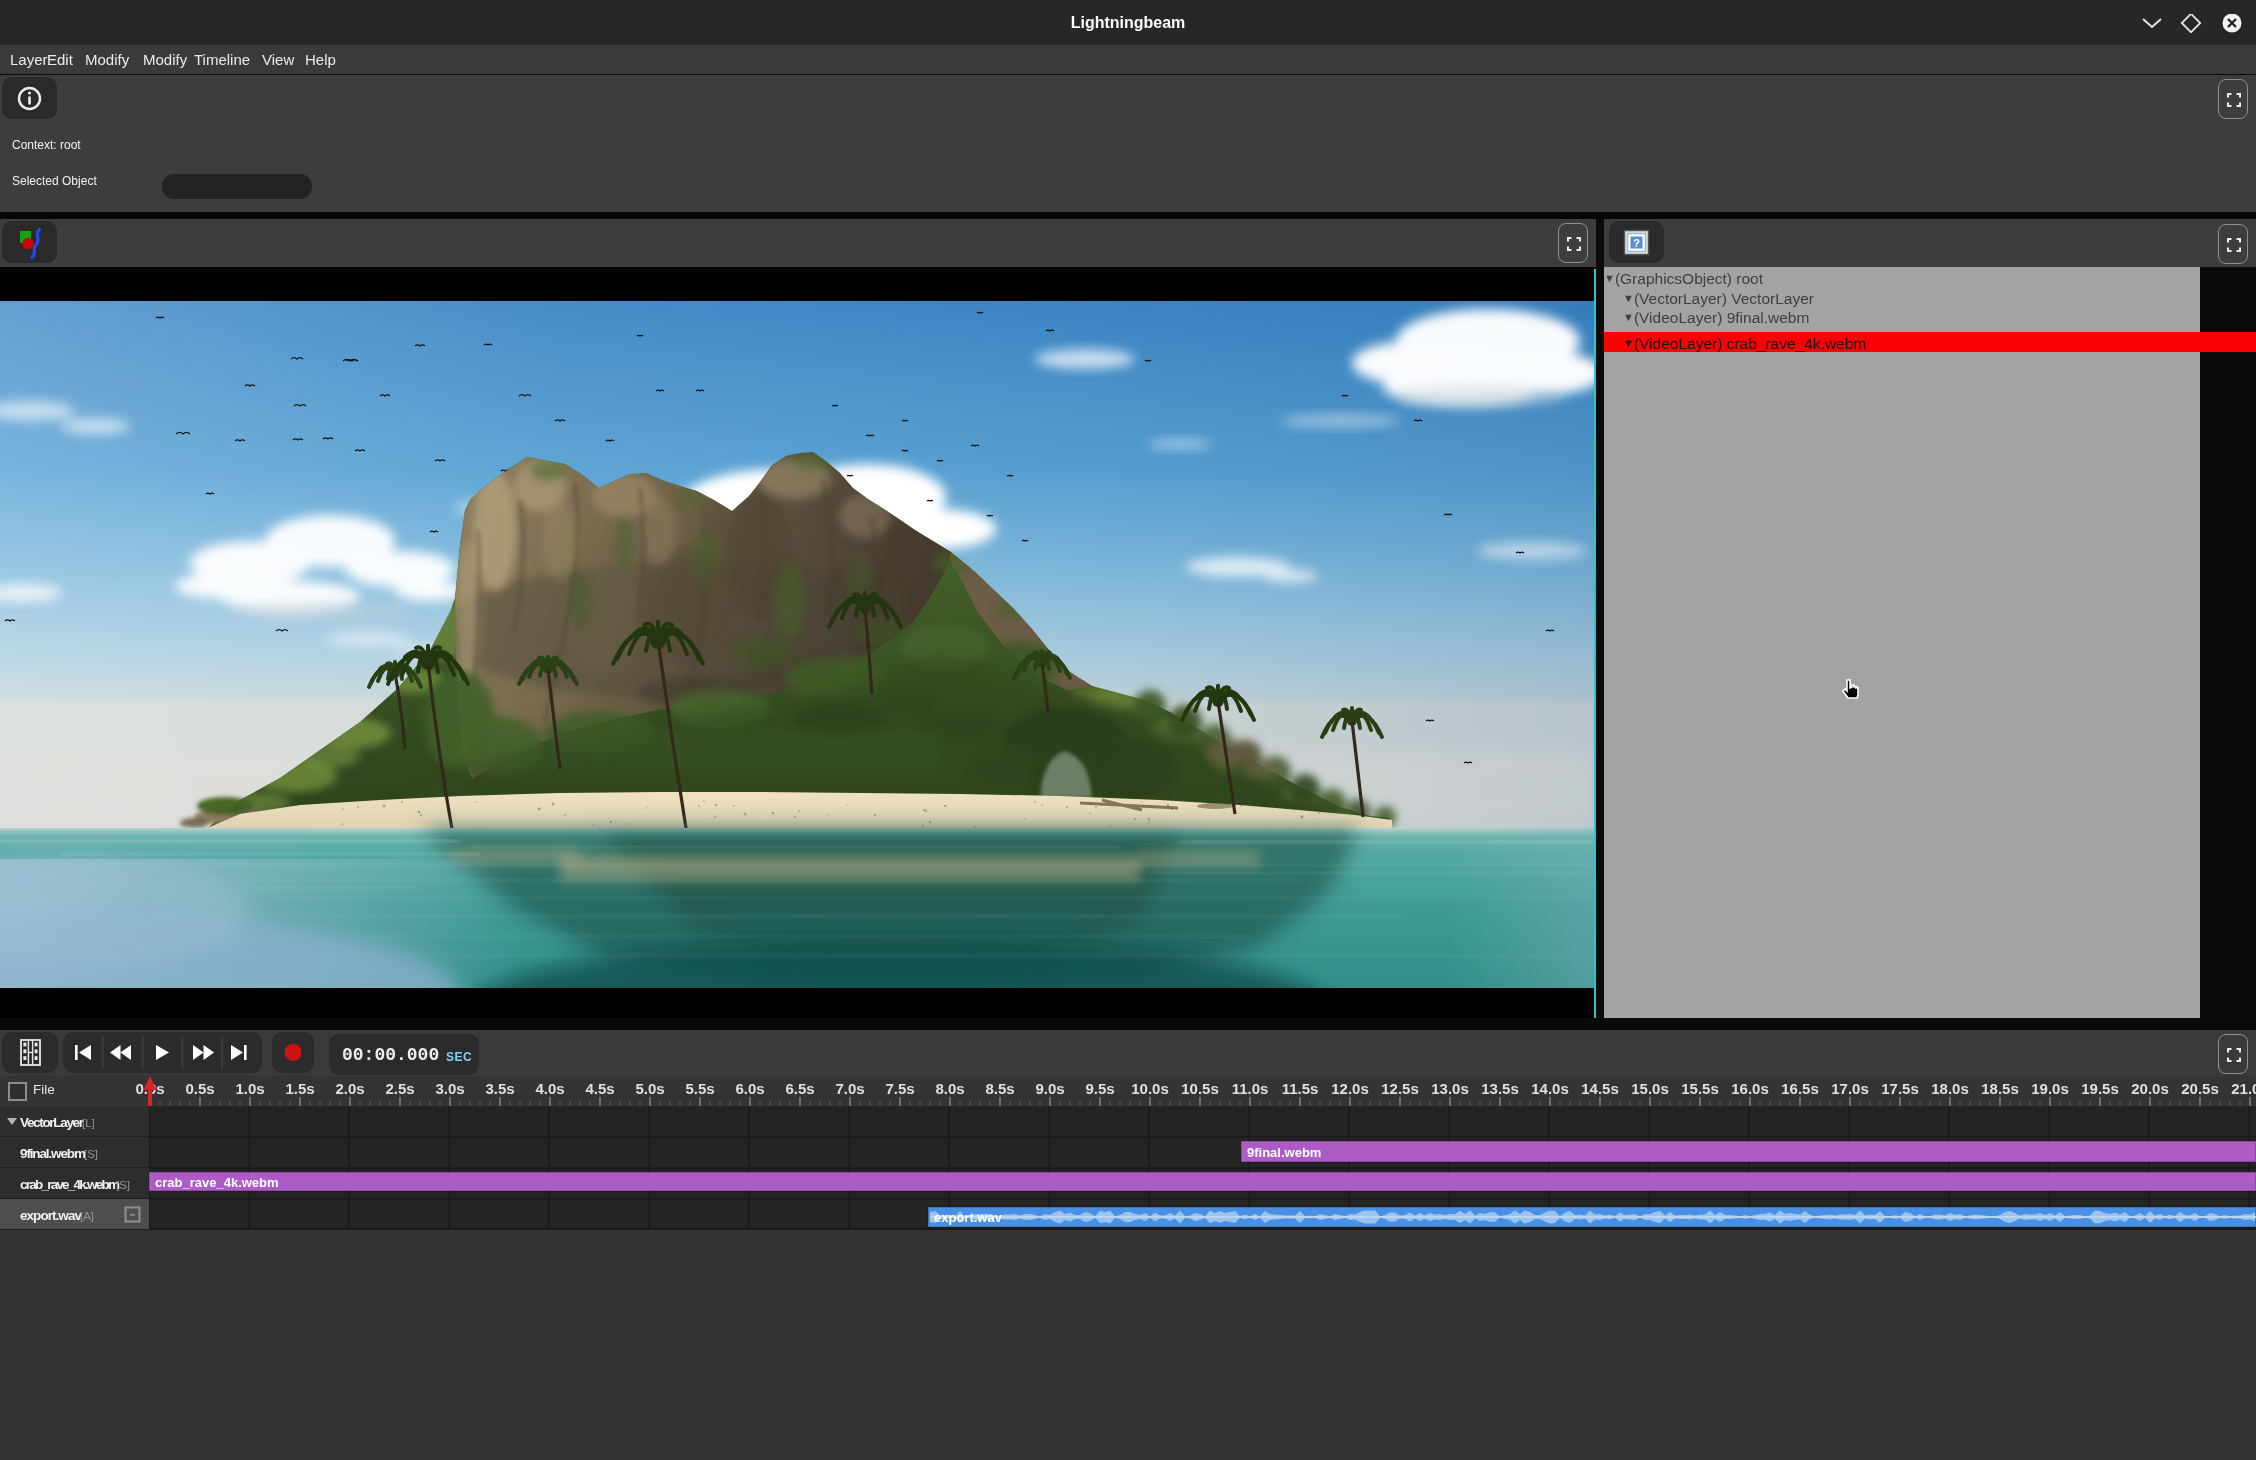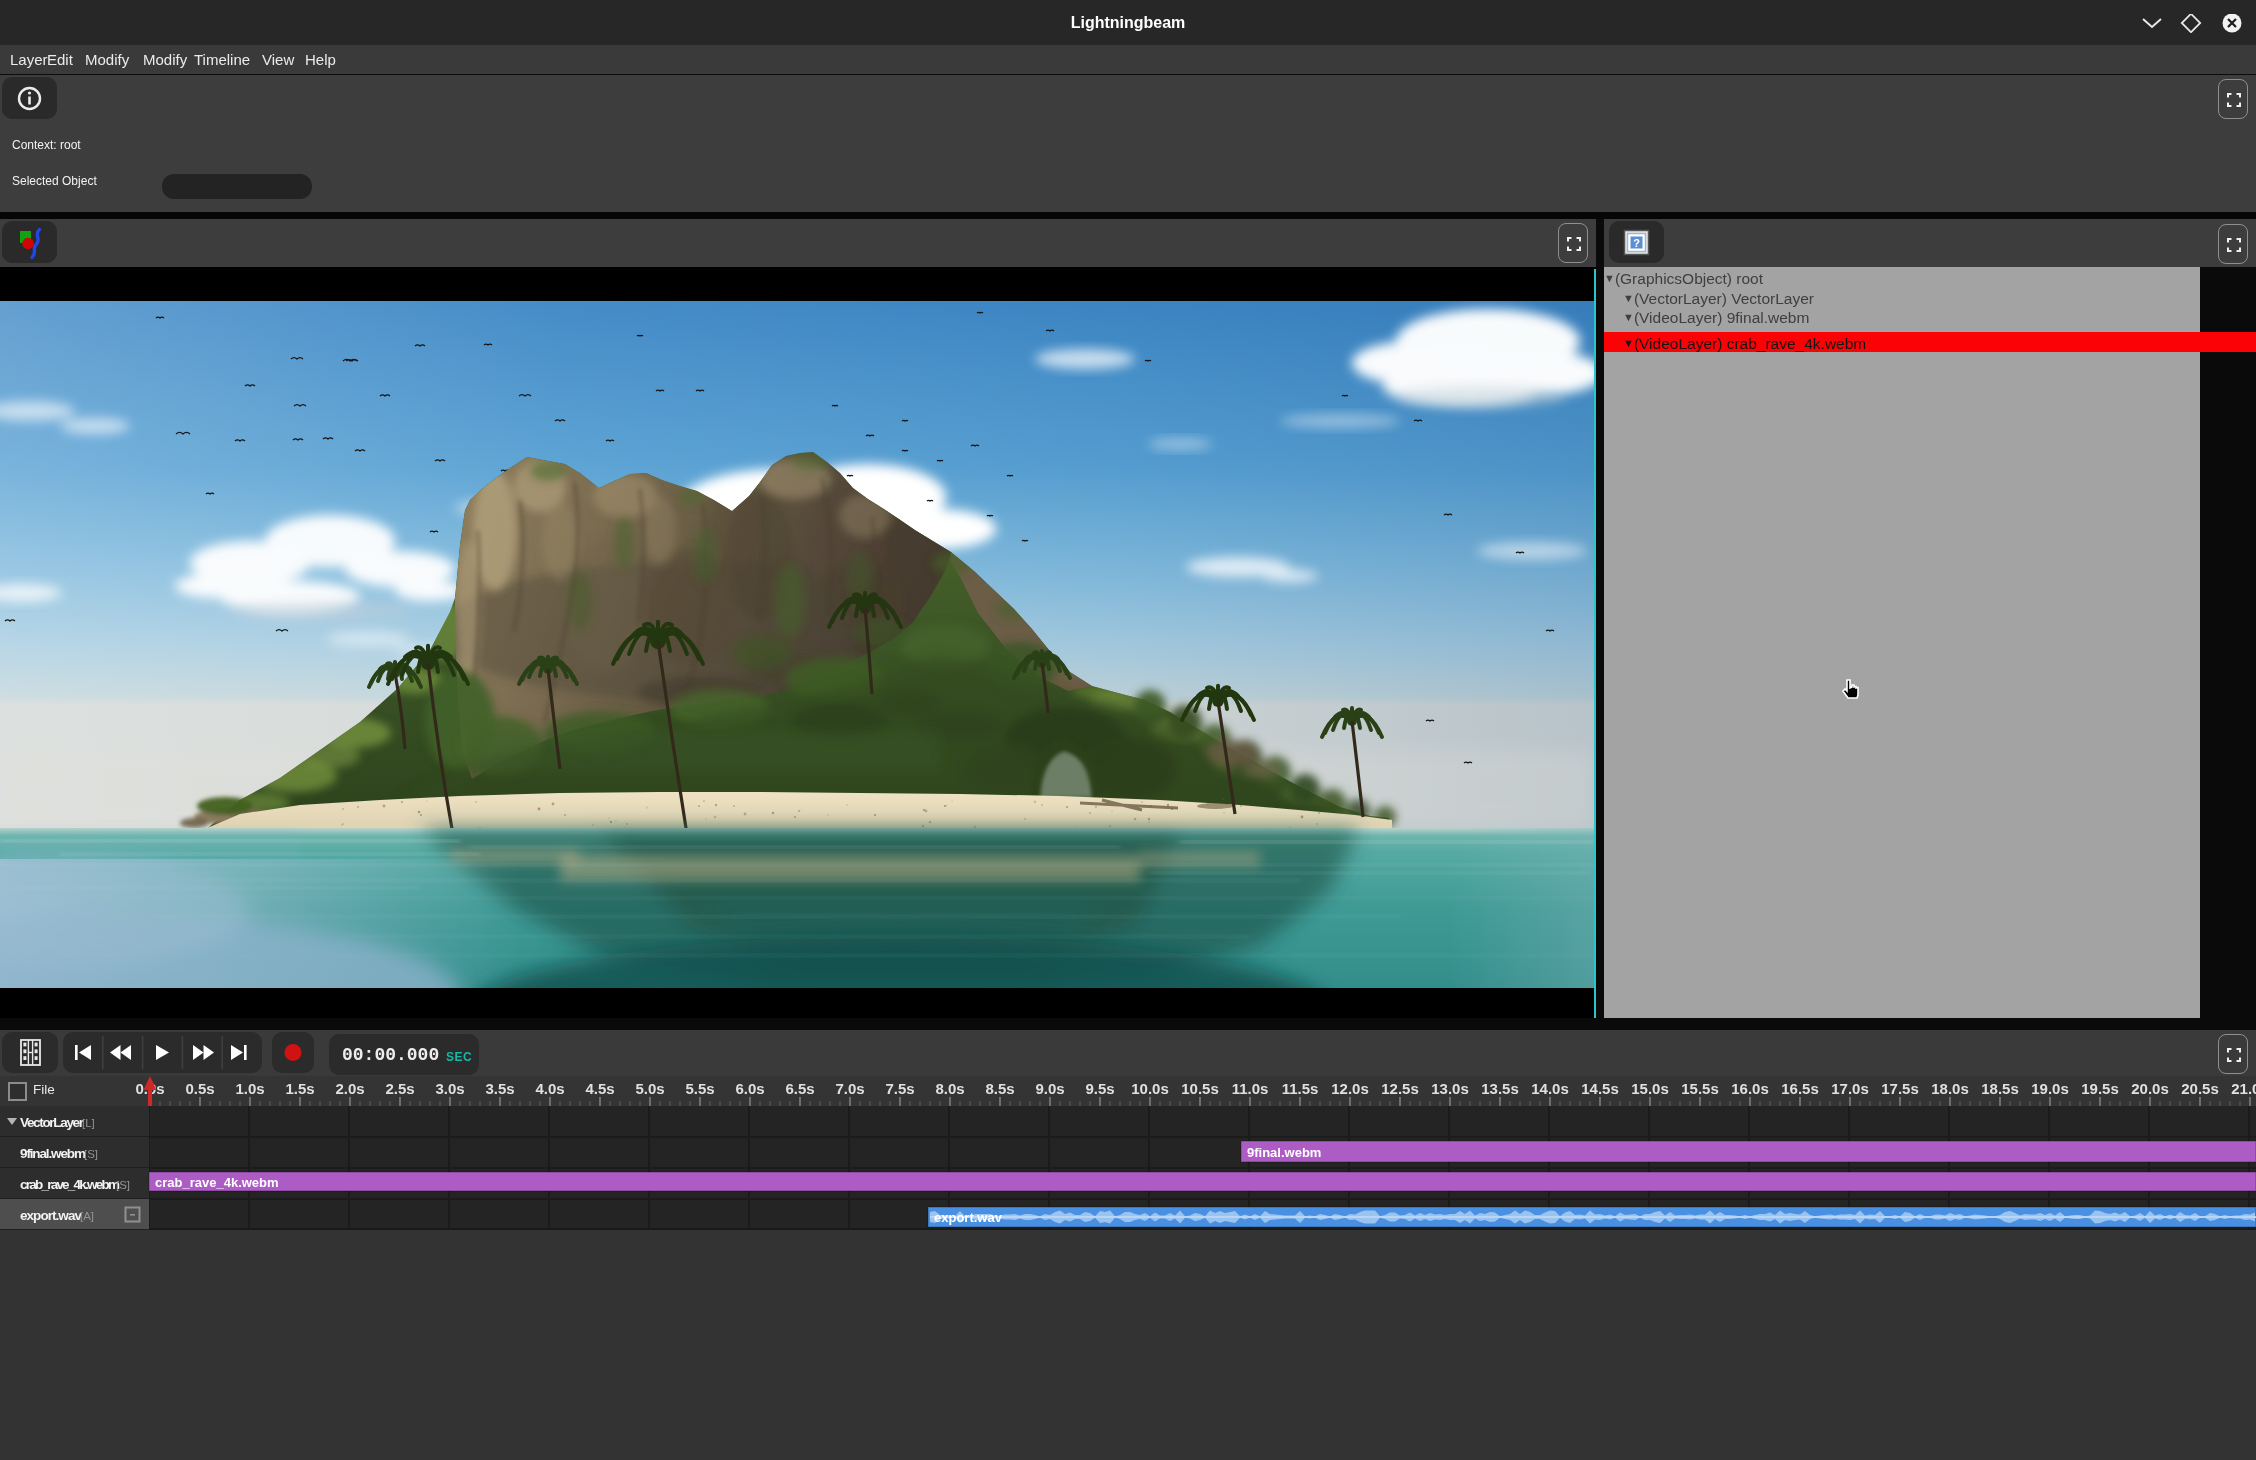--- a/index.html
+++ b/index.html
@@ -31,21 +31,21 @@
 #rphdr{left:1604px;top:219px;width:652px;height:48px;background:#3d3d3d;}
 #rptree{left:1604px;top:267px;width:596px;height:751px;background:#a3a3a3;color:#3f3f3f;font-size:15.5px;}
 .trow{position:absolute;left:0;width:652px;height:20px;line-height:20px;white-space:nowrap;}
 #redrow{position:absolute;left:0;top:65px;width:652px;height:20px;background:#fb0207;}
 
 #tldiv{left:0;top:1018px;width:2256px;height:12px;background:#0a0a0a;}
 #timeline{left:0;top:1030px;width:2256px;height:553px;background:#3a3a3a;}
 .tbtn{position:absolute;background:#2b2b2b;border-radius:10px;}
 #timebox{left:329px;top:4px;width:150px;height:41px;background:#2b2b2b;border-radius:10px;}
 #timetext{left:13px;top:11px;color:#ededed;font-size:18px;font-weight:bold;letter-spacing:0;font-family:"Liberation Mono",monospace;}
-#sectext{left:117px;top:16px;color:#14b8a6;font-size:12px;font-weight:bold;letter-spacing:0.5px;}
+#sectext{left:117px;top:16px;color:#7dd3fc;font-size:12px;font-weight:bold;letter-spacing:0.5px;}
 #ruler{left:0;top:46px;width:2256px;height:30px;background:#343434;}
 #snapbox{left:8px;top:52px;width:15px;height:15px;border:2px solid #8c8c8c;background:#2e2e2e;}
 #snaplbl{left:33px;top:52px;color:#e8e8e8;font-size:13.5px;}
 #tracks{left:0;top:76px;width:2256px;height:124px;background:#242424;}
 #belowtracks{left:0;top:200px;width:2256px;height:230px;background:#333333;}
 </style>
 </head>
 <body>
 <div id="app">
 

